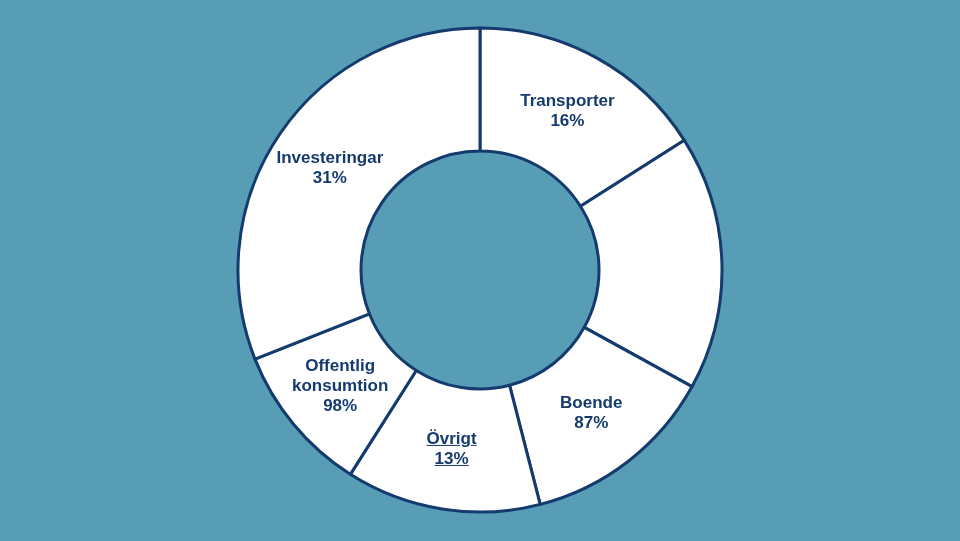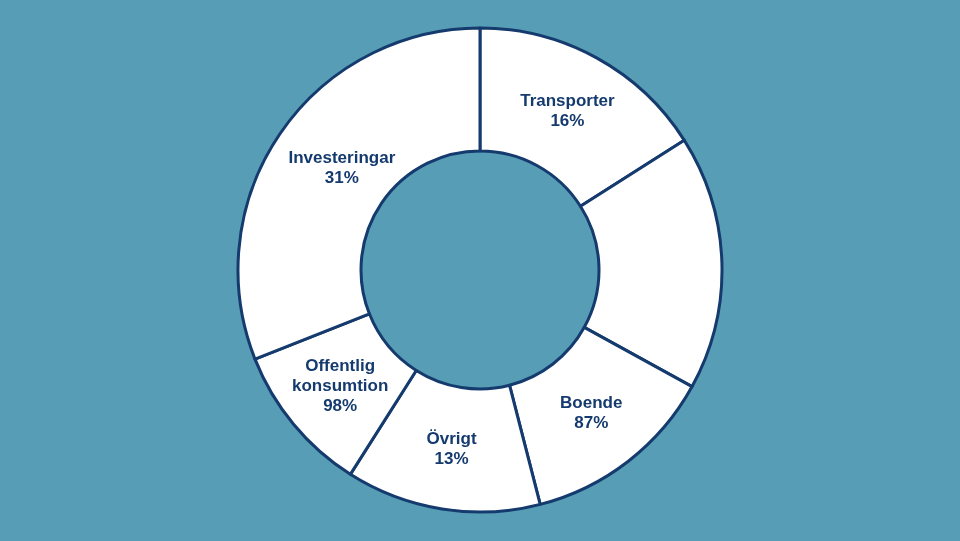--- a/index.html
+++ b/index.html
@@ -42,20 +42,20 @@
       <path d="M 692.07 386.58 A 242 242 0 0 1 540.18 504.4 L 509.59 385.26 A 119 119 0 0 0 584.28 327.33 Z" fill="#ffffff" stroke="#143a6e" stroke-width="3" stroke-linejoin="round"></path>
       <path d="M 540.18 504.4 A 242 242 0 0 1 350.33 474.33 L 416.24 370.48 A 119 119 0 0 0 509.59 385.26 Z" fill="#ffffff" stroke="#143a6e" stroke-width="3" stroke-linejoin="round"></path>
       <path d="M 350.33 474.33 A 242 242 0 0 1 254.99 359.09 L 369.36 313.81 A 119 119 0 0 0 416.24 370.48 Z" fill="#ffffff" stroke="#143a6e" stroke-width="3" stroke-linejoin="round"></path>
       <path d="M 254.99 359.09 A 242 242 0 0 1 480 28 L 480 151 A 119 119 0 0 0 369.36 313.81 Z" fill="#ffffff" stroke="#143a6e" stroke-width="3" stroke-linejoin="round"></path>
     </svg>
 
   <div class="seg-label" style="color: rgb(20, 58, 110); left: 567.44px; top: 110.95px;">Transporter
 16%</div>
   <div class="seg-label" style="color: rgb(20, 58, 110); left: 591.24px; top: 413.41px;">Boende
 87%</div>
-  <div class="seg-label" style="color: rgb(20, 58, 110); left: 451.61px; top: 449.27px;">Övrigt
+  <div class="seg-label" style="color: rgb(20, 58, 110); left: 451.61px; top: 449.27px; text-decoration: underline;">Övrigt
 13%</div>
   <div class="seg-label" style="color: rgb(20, 58, 110); left: 340.15px; top: 385.69px;">Offentlig
 konsumtion
 98%</div>
-  <div class="seg-label" style="color: rgb(20, 58, 110); left: 329.88px; top: 167.98px; margin-left: 12px;">Investeringar
+  <div class="seg-label" style="color: rgb(20, 58, 110); left: 329.88px; top: 167.98px;">Investeringar
 31%</div>
 </div>
 
 </body></html>

